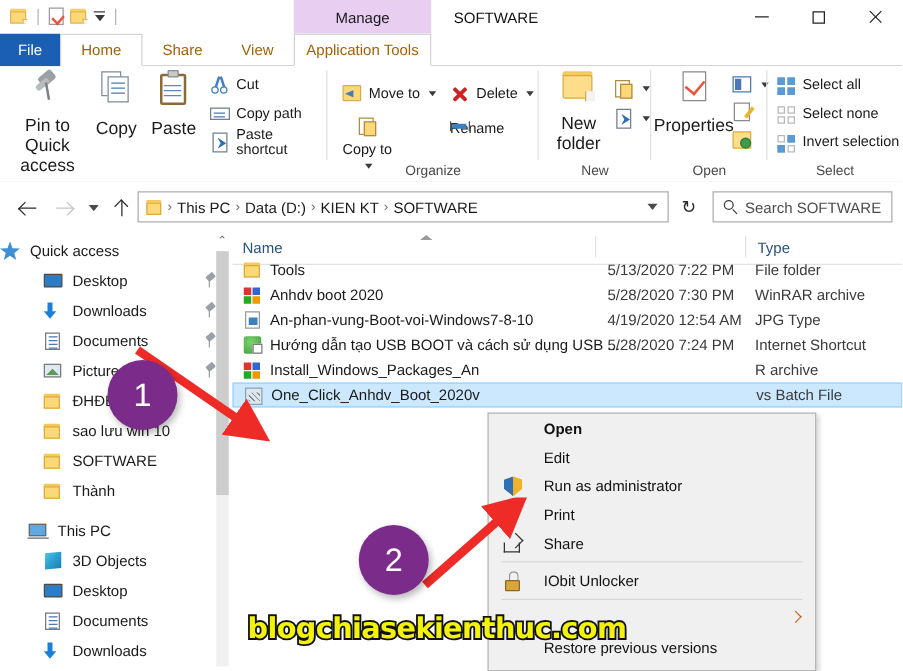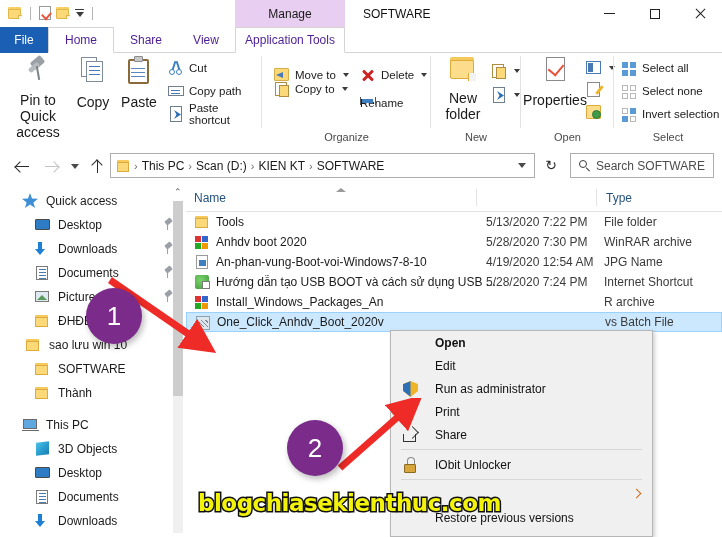--- a/index.html
+++ b/index.html
@@ -35,21 +35,21 @@
   .wbtn .max{width:10px;height:10px;border:1px solid #222;box-sizing:border-box;}
   .wbtn .cls{position:relative;width:11px;height:11px;}
   .wbtn .cls:before,.wbtn .cls:after{content:"";position:absolute;left:0;top:5px;width:13px;height:1px;background:#222;}
   .wbtn .cls:before{transform:rotate(45deg);}
   .wbtn .cls:after{transform:rotate(-45deg);}
 
   
   .tabstrip{position:absolute;left:0;top:27px;width:722px;height:26px;background:#fff;}
   .tabstrip .underline{position:absolute;left:0;bottom:0;width:722px;height:1px;background:#d4d4d4;}
   .tab{position:absolute;top:0;height:26px;display:flex;align-items:center;justify-content:center;
-       font-size:12px;color:#4c1d95;box-sizing:border-box;}
+       font-size:12px;color:#a16207;box-sizing:border-box;}
   .tab.file{left:0;width:48px;background:#1b5fb4;color:#fff;}
   .tab.active{background:#fff;border:1px solid #d4d4d4;border-bottom:1px solid #fff;}
   .tab.apptools{background:#fff;border:1px solid #d4d4d4;border-bottom:1px solid #fff;}
 
   
   .ribbon{position:absolute;left:0;top:53px;width:722px;height:92px;background:#fff;border-bottom:1px solid #d4d4d4;}
   .grp{position:absolute;top:0;height:92px;}
   .grp .glabel{position:absolute;bottom:2px;left:0;width:100%;text-align:center;font-size:11px;color:#4a4a4a;}
   .grp .vline{position:absolute;right:0;top:3px;width:1px;height:72px;background:#e2e2e2;}
   .bigbtn{position:absolute;top:3px;display:flex;flex-direction:column;align-items:center;width:60px;}
@@ -180,21 +180,21 @@
   .pcico .base{position:absolute;left:0;bottom:0;width:17px;height:1.5px;background:#6a6a6a;}
   .cube{position:absolute;left:2px;top:1px;width:13px;height:13px;background:linear-gradient(135deg,#4fc3e8 0%,#2a9fd0 50%,#1b7fb0 100%);transform:skewY(-6deg);}
 
   
   .content{position:absolute;left:186px;top:185px;width:536px;height:352px;background:#fff;}
   .colhdr{position:absolute;left:0;top:0;width:536px;height:26px;background:#fff;border-bottom:1px solid #e2e2e2;}
   .colhdr .ch{position:absolute;top:0;height:25px;display:flex;align-items:center;font-size:12px;color:#26537d;padding-left:8px;box-sizing:border-box;}
   .colhdr .divider{position:absolute;top:4px;width:1px;height:17px;background:#e2e2e2;}
   .sortcaret{position:absolute;left:150px;top:3px;width:0;height:0;border-left:5px solid transparent;border-right:5px solid transparent;border-bottom:4px solid #9a9a9a;}
 
-  .rows{position:absolute;left:0;top:27px;width:536px;}
+  .rows{position:absolute;left:0;top:21px;width:536px;}
   .row{position:relative;height:20px;display:flex;align-items:center;font-size:12px;color:#1a1a1a;}
   .row.selected{background:#cce8ff;border:1px solid #99d1ff;box-sizing:border-box;}
   .row .nm{position:absolute;left:30px;white-space:nowrap;overflow:hidden;}
   .row .dt{position:absolute;left:300px;color:#3a3a3a;white-space:nowrap;}
   .row .tp{position:absolute;left:418px;color:#3a3a3a;white-space:nowrap;}
   .row .ic{position:absolute;left:8px;top:2px;width:16px;height:16px;}
 
   .i-folder .t{position:absolute;left:1px;top:2px;width:13px;height:2.5px;background:#f5c95c;border-radius:1px 1px 0 0;}
   .i-folder .b{position:absolute;left:1px;top:4px;width:13px;height:10px;background:#fbd978;border:1px solid #dcab3c;box-sizing:border-box;}
   .i-rar{position:relative;width:16px;height:16px;background:#e8e8e8;}
@@ -347,21 +347,21 @@
     </div>
 
     <div class="grp" style="left:262px;width:169px;">
       <div class="smbtn" style="left:12px;top:12px;">
         <span class="mini">
             <i class="movei"></i>
           </span>
         <span>Move to</span>
         <i class="cv"></i>
       </div>
-      <div class="smbtn" style="left:12px;top:26px;">
+      <div class="smbtn" style="left:12px;top:40px;flex-direction:column;">
         <span class="mini">
             <i class="copyi"></i>
           </span>
         <span>Copy to</span>
         <i class="cv"></i>
       </div>
       <div class="smbtn" style="left:98px;top:12px;">
         <span class="mini">
             <i class="delx"></i>
           </span>
@@ -481,39 +481,39 @@
       </div>
 
     <div class="addrbox">
       <span class="minifolder">
           <i class="t"></i>
           <i class="b"></i>
         </span>
       <span class="crumbsep">›</span>
       <span class="crumb">This PC</span>
       <span class="crumbsep">›</span>
-      <span class="crumb">Scan (D:)</span>
+      <span class="crumb">Data (D:)</span>
       <span class="crumbsep">›</span>
       <span class="crumb">KIEN KT</span>
       <span class="crumbsep">›</span>
       <span class="crumb">SOFTWARE</span>
       <i class="caretd addrcaret"></i>
     </div>
 
     <div class="refresh">↻</div>
 
     <div class="searchbox">
       <span class="magn"></span>
       <span class="ph">Search SOFTWARE</span>
     </div>
   </div>
 
   <div class="sidebar">
     <div style="padding-top:4px;">
-      <div class="navitem" style="padding-left:22px;">
+      <div class="navitem" style="">
         <span class="ico">
           <svg width="16" height="15" viewBox="0 0 16 15">
               <polygon points="8,0 10,5.5 16,5.8 11.4,9.4 13,15 8,11.6 3,15 4.6,9.4 0,5.8 6,5.5" fill="#3f8fd6"></polygon>
             </svg>
         </span>
         <span>Quick access</span>
       </div>
       <div class="navitem" style="padding-left:34px;">
         <span class="ico">
             <i class="monitor"></i>
@@ -556,21 +556,21 @@
       </div>
       <div class="navitem" style="padding-left:34px;">
         <span class="ico">
             <i class="smfolder">
               <i class="t"></i>
               <i class="b"></i>
             </i>
           </span>
         <span>ĐHĐBTTHNQT</span>
       </div>
-      <div class="navitem" style="padding-left:25px;">
+      <div class="navitem" style="padding-left:34px;">
         <span class="ico">
             <i class="smfolder">
               <i class="t"></i>
               <i class="b"></i>
             </i>
           </span>
         <span>sao lưu win 10</span>
       </div>
       <div class="navitem" style="padding-left:34px;">
         <span class="ico">
@@ -656,21 +656,21 @@
         <span class="nm">Anhdv boot 2020</span>
         <span class="dt">5/28/2020 7:30 PM</span>
         <span class="tp">WinRAR archive</span>
       </div>
       <div class="row">
         <span class="ic">
             <i class="i-jpg"></i>
           </span>
         <span class="nm">An-phan-vung-Boot-voi-Windows7-8-10</span>
         <span class="dt">4/19/2020 12:54 AM</span>
-        <span class="tp">JPG Name</span>
+        <span class="tp">JPG Type</span>
       </div>
       <div class="row">
         <span class="ic">
             <i class="i-url"></i>
           </span>
         <span class="nm">Hướng dẫn tạo USB BOOT và cách sử dụng USB ...</span>
         <span class="dt">5/28/2020 7:24 PM</span>
         <span class="tp">Internet Shortcut</span>
       </div>
       <div class="row">

